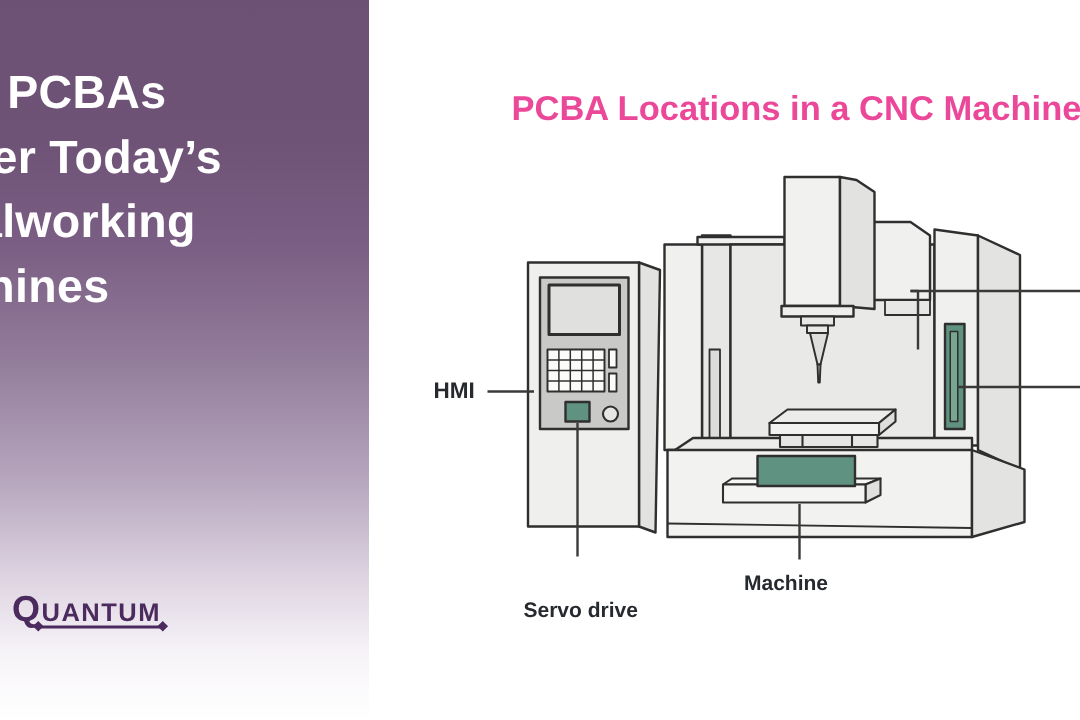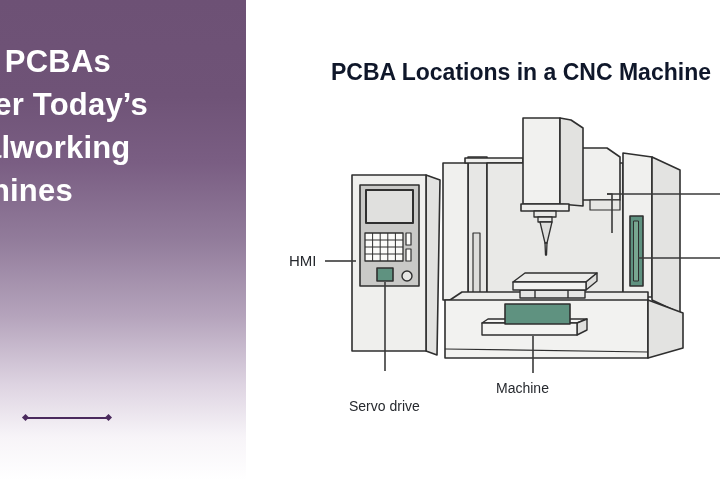--- a/index.html
+++ b/index.html
@@ -34,43 +34,44 @@
     background:#4b2a5e;
   }
   .logo-divider::before,.logo-divider::after{
     content:"";position:absolute;top:-1.75px;width:5px;height:5px;
     background:#4b2a5e;transform:rotate(45deg);
   }
   .logo-divider::before{left:-2px;}
   .logo-divider::after{right:-2px;}
   
   .diagram-title{
-    position:absolute;left:331px;top:59px;
-    font-size:23px;font-weight:700;color:#0f172a;white-space:nowrap;
+    position:absolute;left:341px;top:59px;
+    font-size:23px;font-weight:700;color:#ec4899;white-space:nowrap;
   }
   .machine-svg{position:absolute;left:280px;top:100px;}
   .callout{
-    position:absolute;font-size:14px;font-weight:400;color:#26292e;
+    position:absolute;font-size:14px;font-weight:700;color:#26292e;
     white-space:nowrap;
   }
   .callout-hmi{left:289px;top:252px;font-size:15px;}
   .callout-servo{left:349px;top:398px;}
   .callout-feedback{left:496px;top:380px;}
 </style>
 </head>
 <body>
 
 <div class="hero-panel">
   <div class="hero-headline">
     <div>How PCBAs</div>
     <div>Power Today’s</div>
     <div>Metalworking</div>
     <div>Machines</div>
   </div>
   <div class="logo">
+    <div class="logo-line">Quantum</div>
     <div class="logo-divider"></div>
   </div>
 </div>
 
 <div class="diagram-title">PCBA Locations in a CNC Machine</div>
 
 <svg class="machine-svg" width="440" height="300" viewBox="0 0 440 300" fill="none" stroke="#2f2f2f" stroke-width="1.6" stroke-linejoin="round">
 
   <g>
     <rect x="188" y="57" width="19" height="140" fill="#e7e7e5"></rect>

